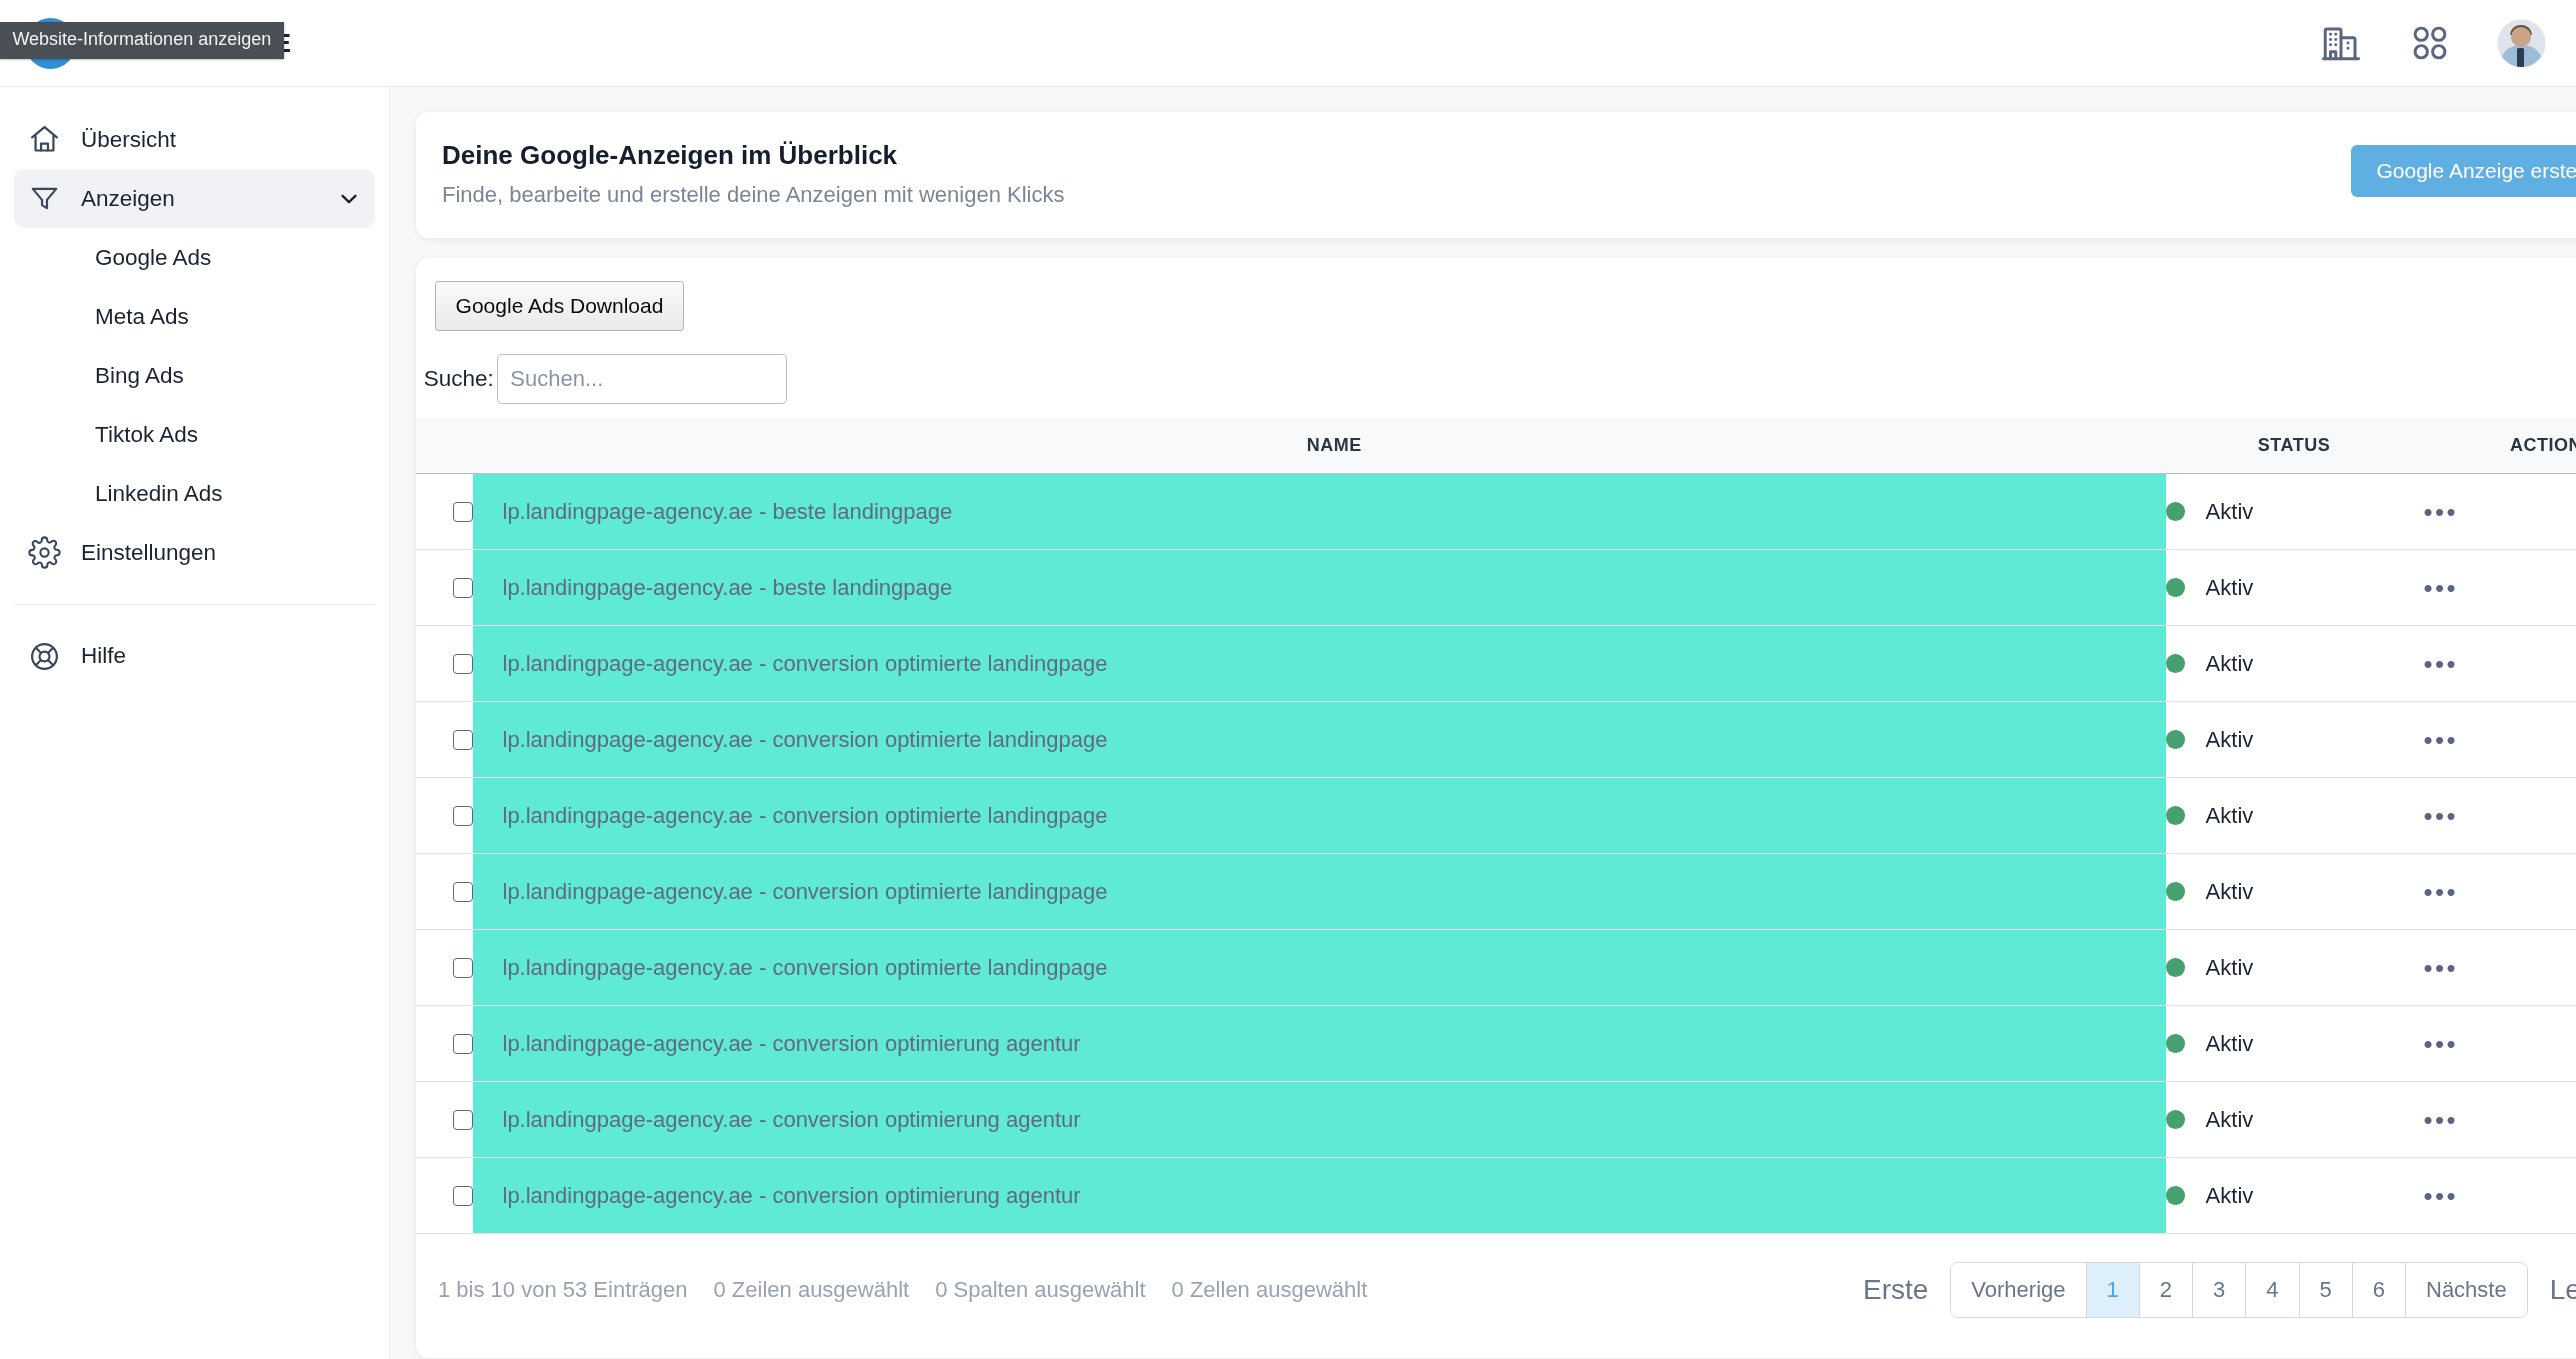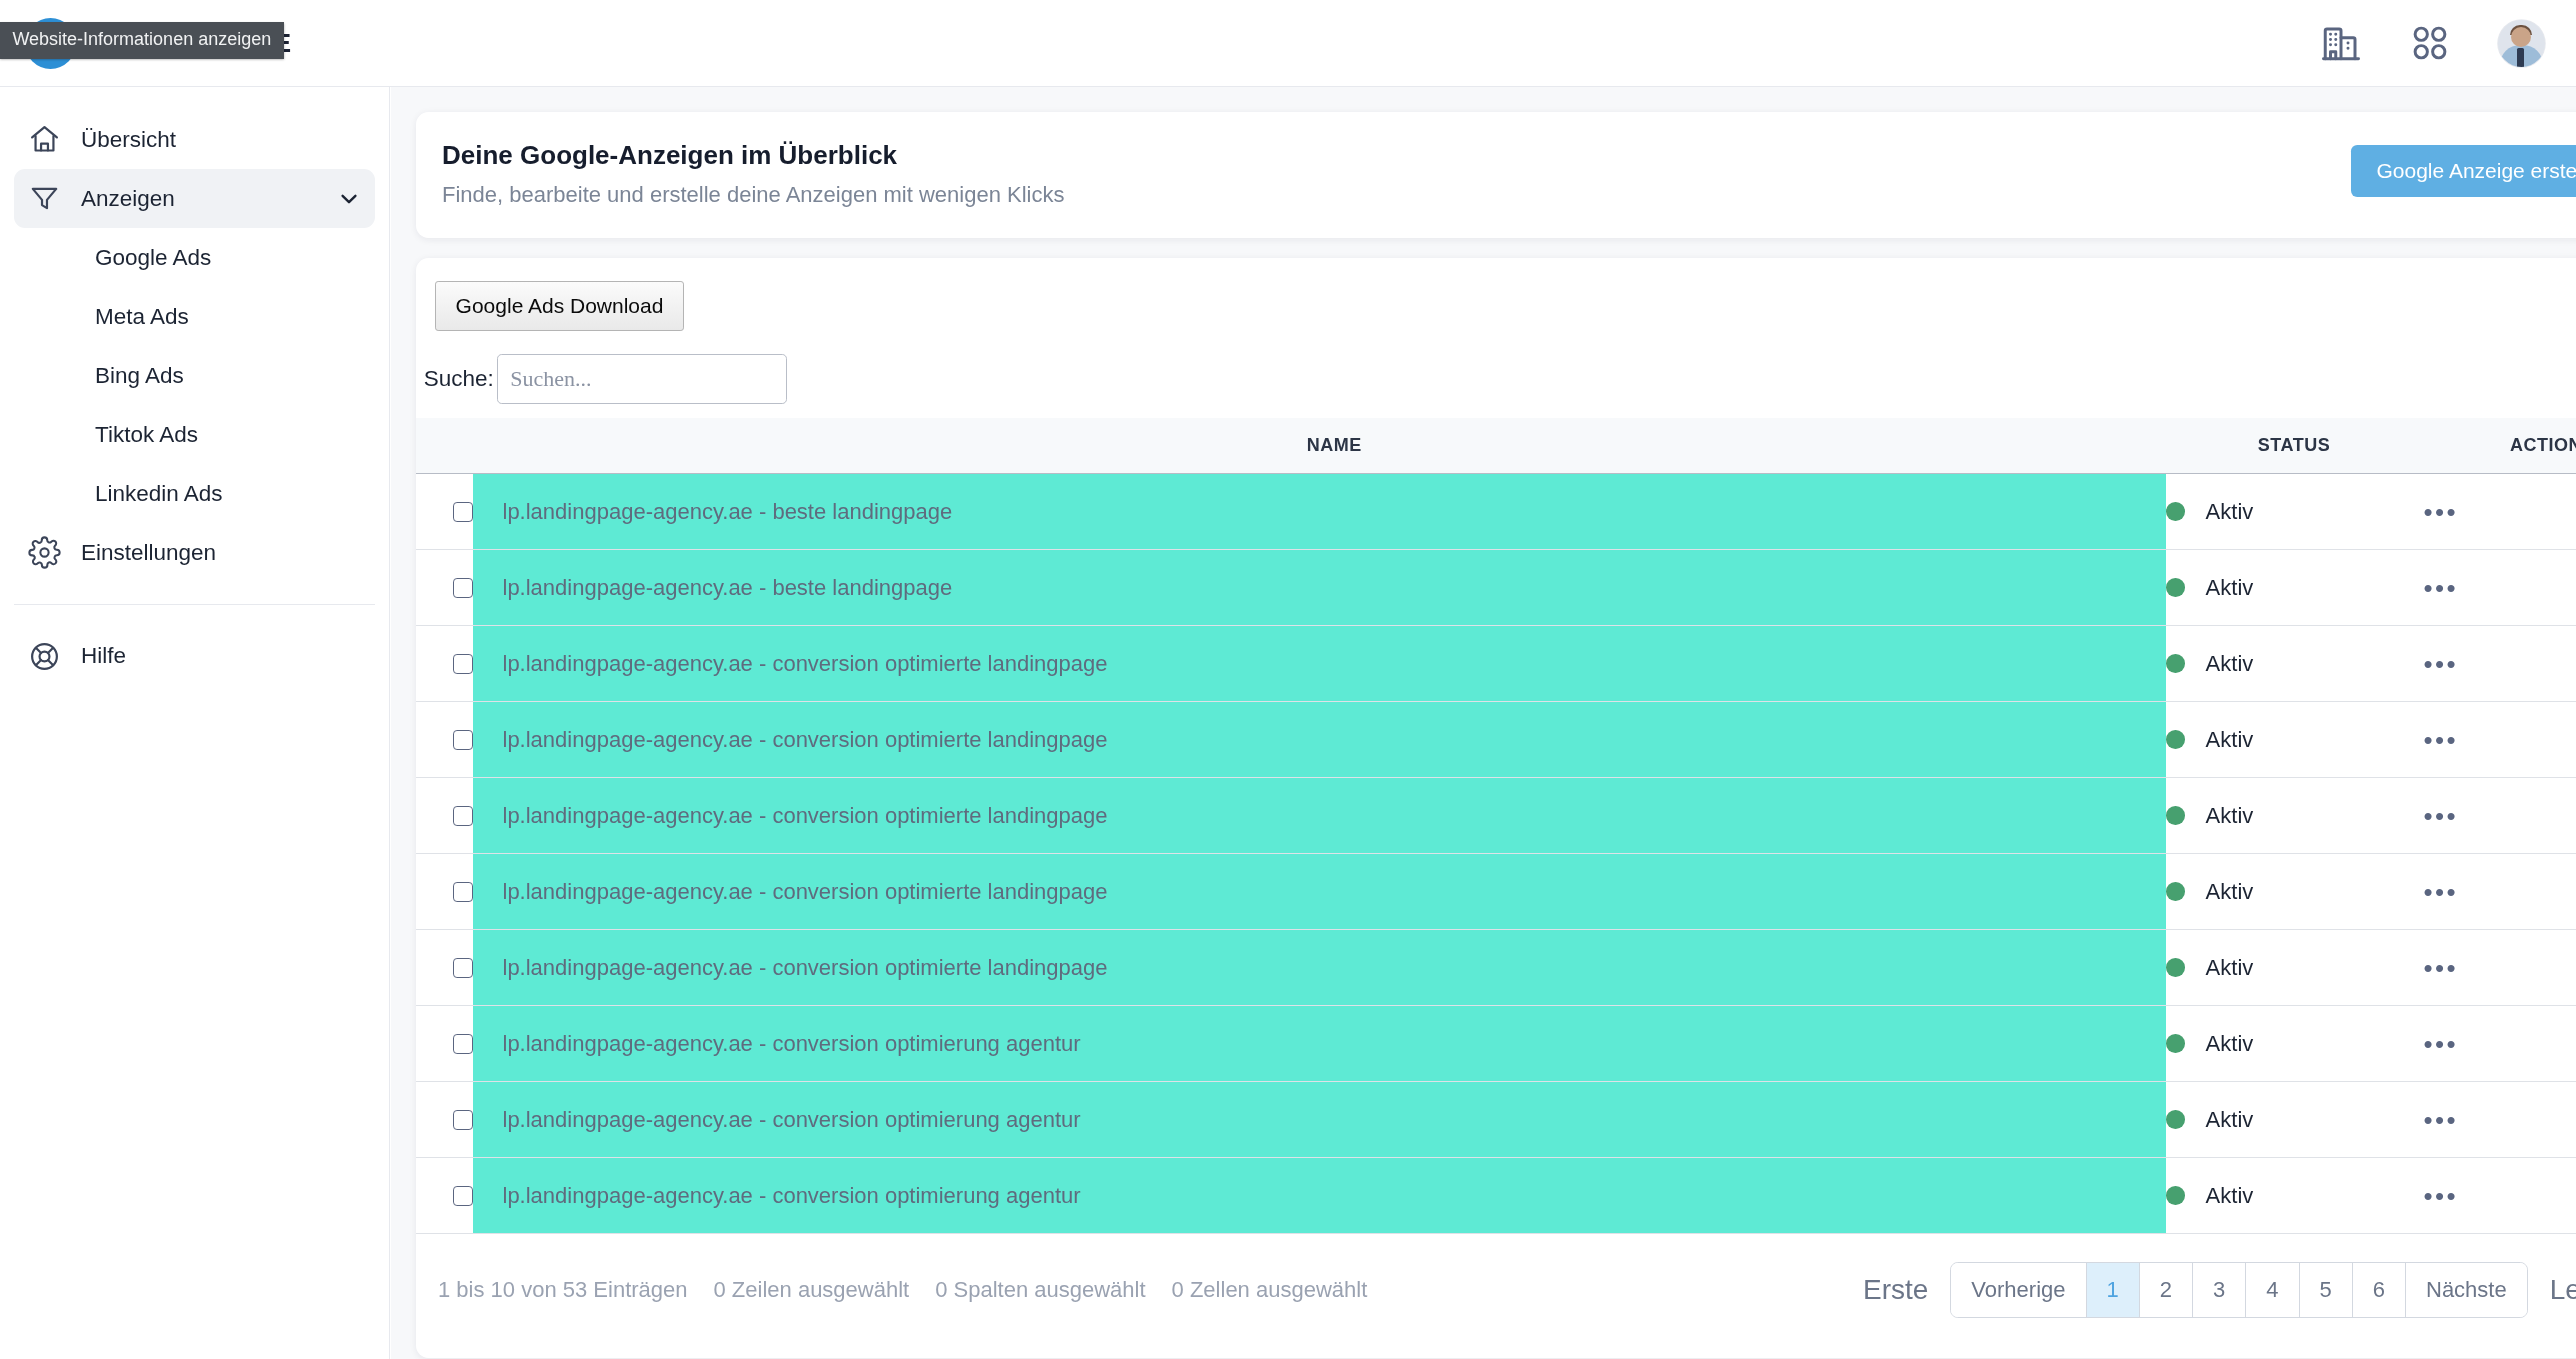--- a/index.html
+++ b/index.html
@@ -127,21 +127,21 @@
     border: 0.8px solid #b4b4b4; border-radius: 3.1px;
     background: linear-gradient(#fbfbfb, #e9e9e9);
     cursor: pointer;
   }
   .search-row {
     display: flex; align-items: center;
     margin-top: 23px; padding-left: 7.8px;
   }
   .search-label { font-size: 22.5px; color: #1c2433; margin-right: 3.1px; }
   .search-input {
-    font-family: Liberation Serif, serif;
+    font-family: Liberation Sans, sans-serif;
     font-size: 22px; color: #1c2433;
     width: 290px; padding: 11px 12.4px;
     border: 0.8px solid #b9bec8; border-radius: 4.7px;
     background: #fff; outline: none;
   }
   .search-input::placeholder { color: #8b93a3; }
 
   table { width: 100%; border-collapse: collapse; margin-top: 14px; }
   thead th {
     background: #f7f9fb;

